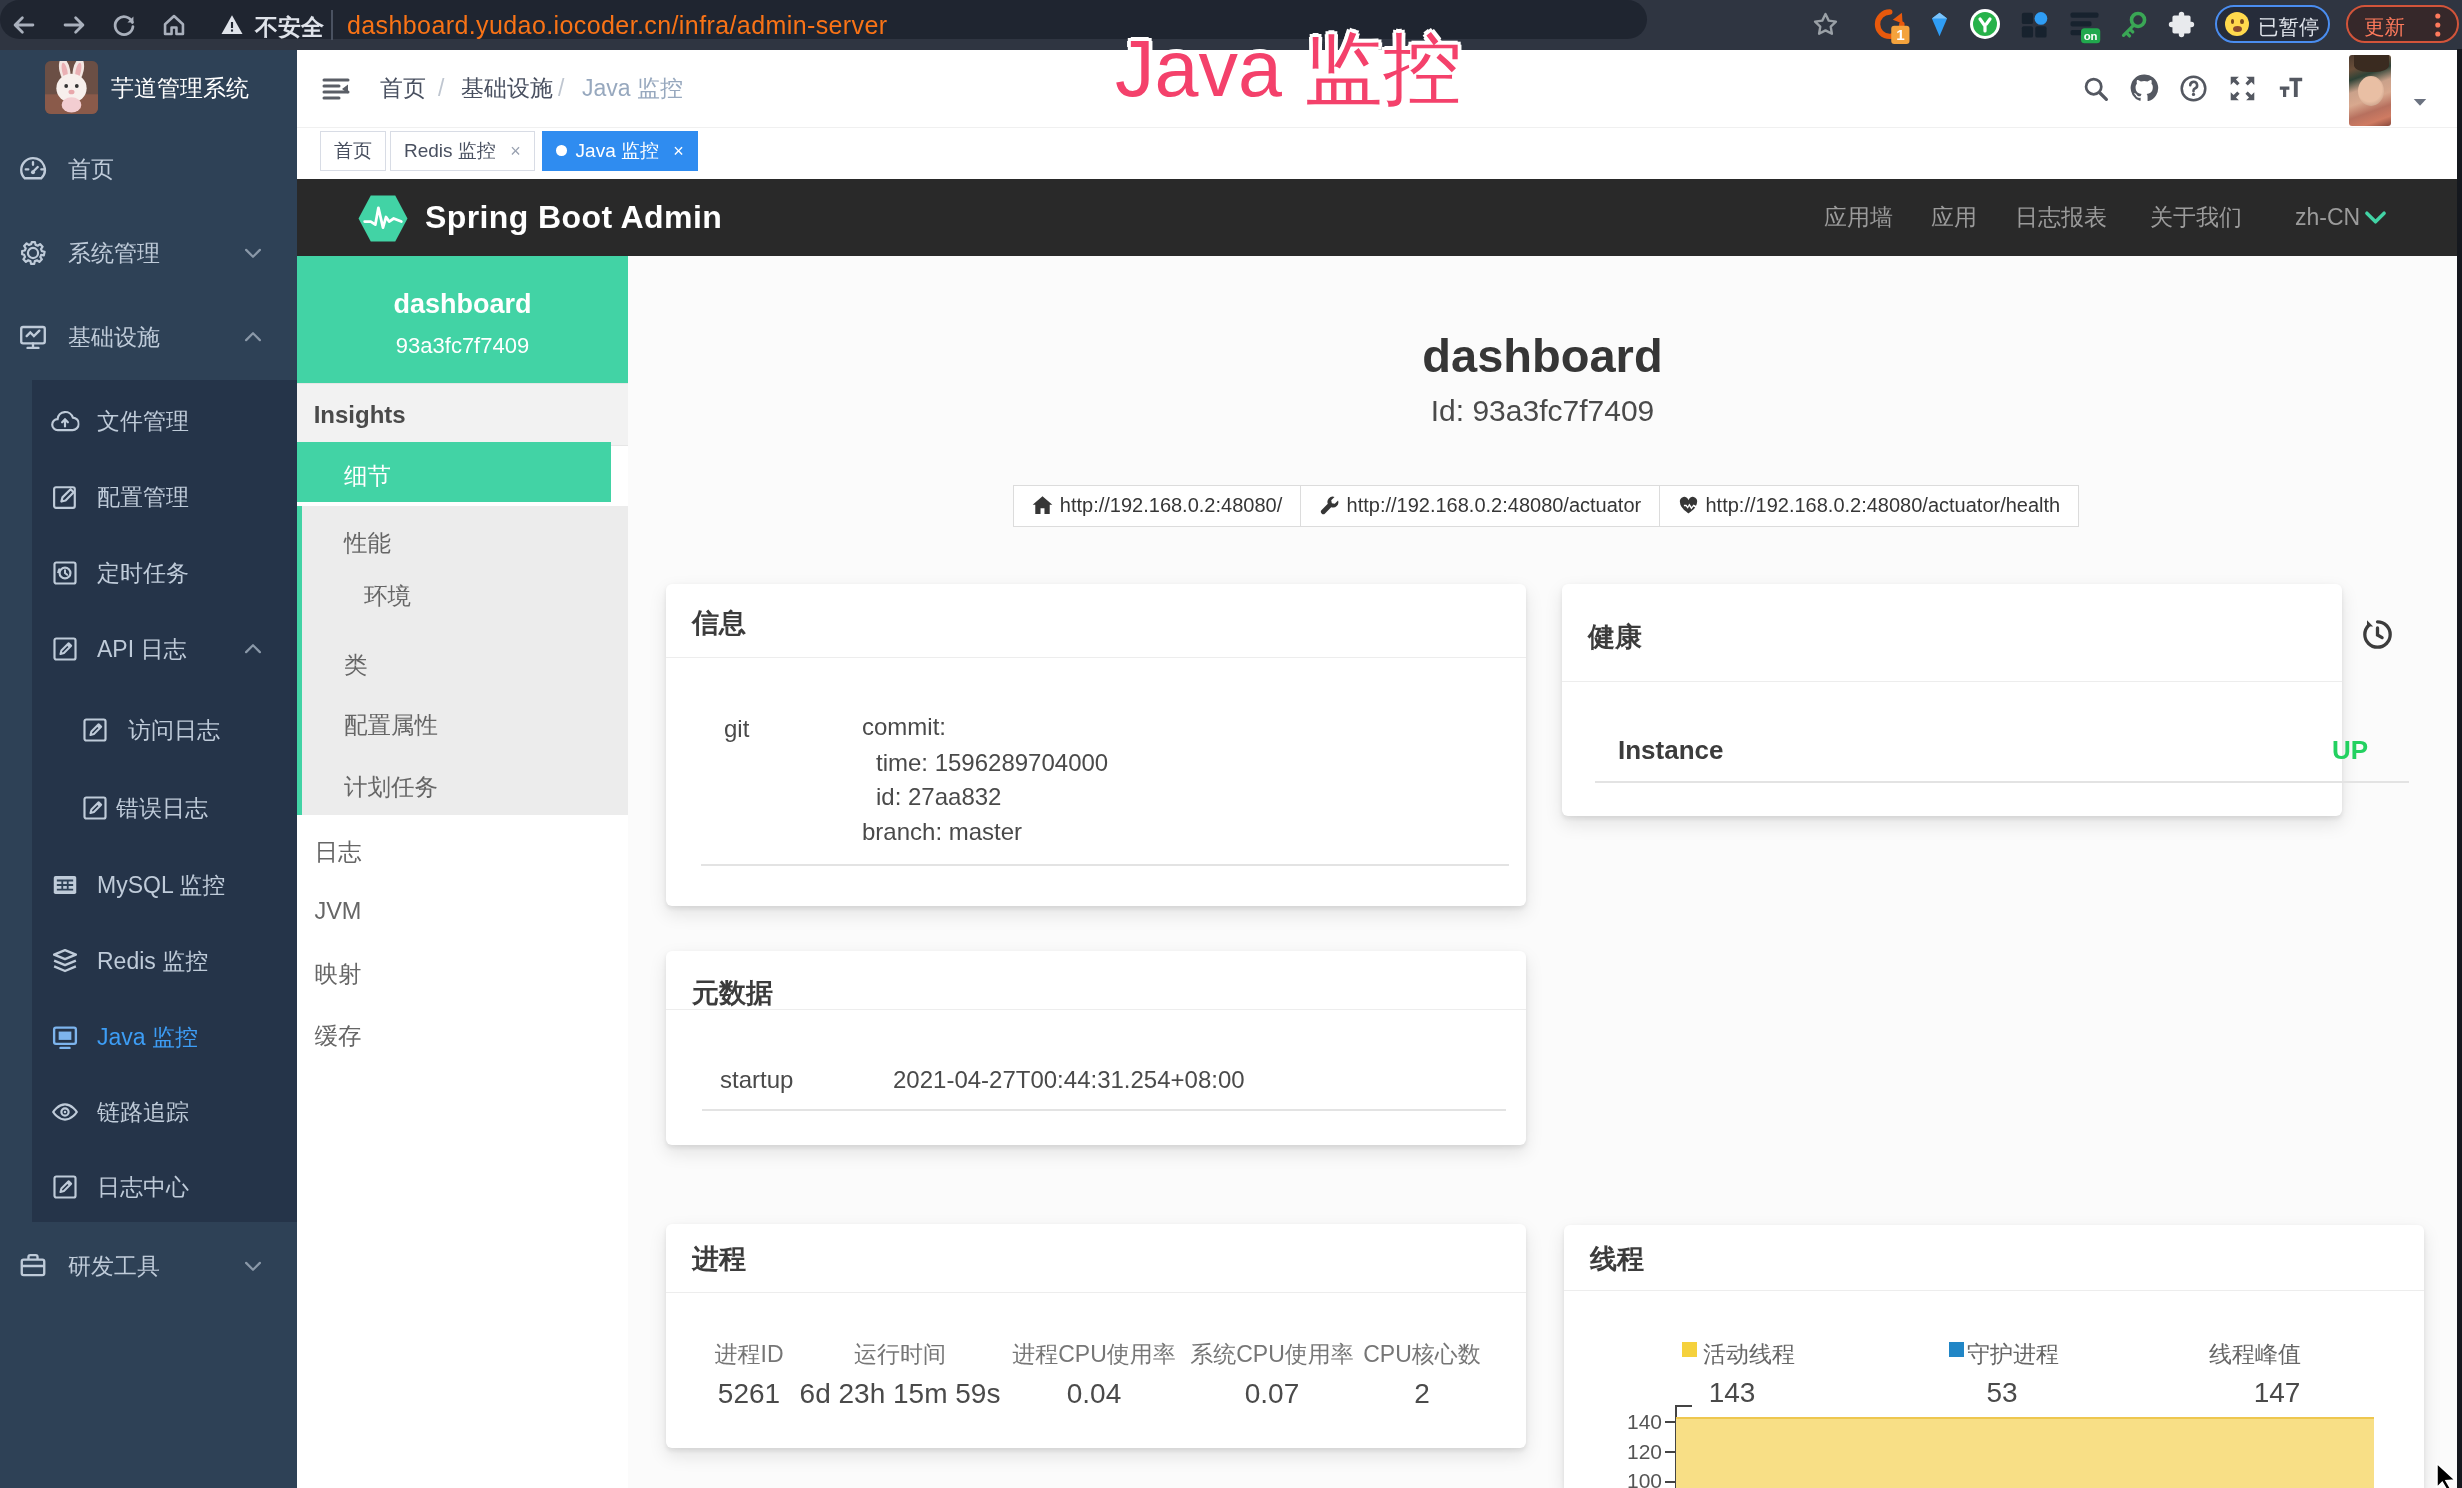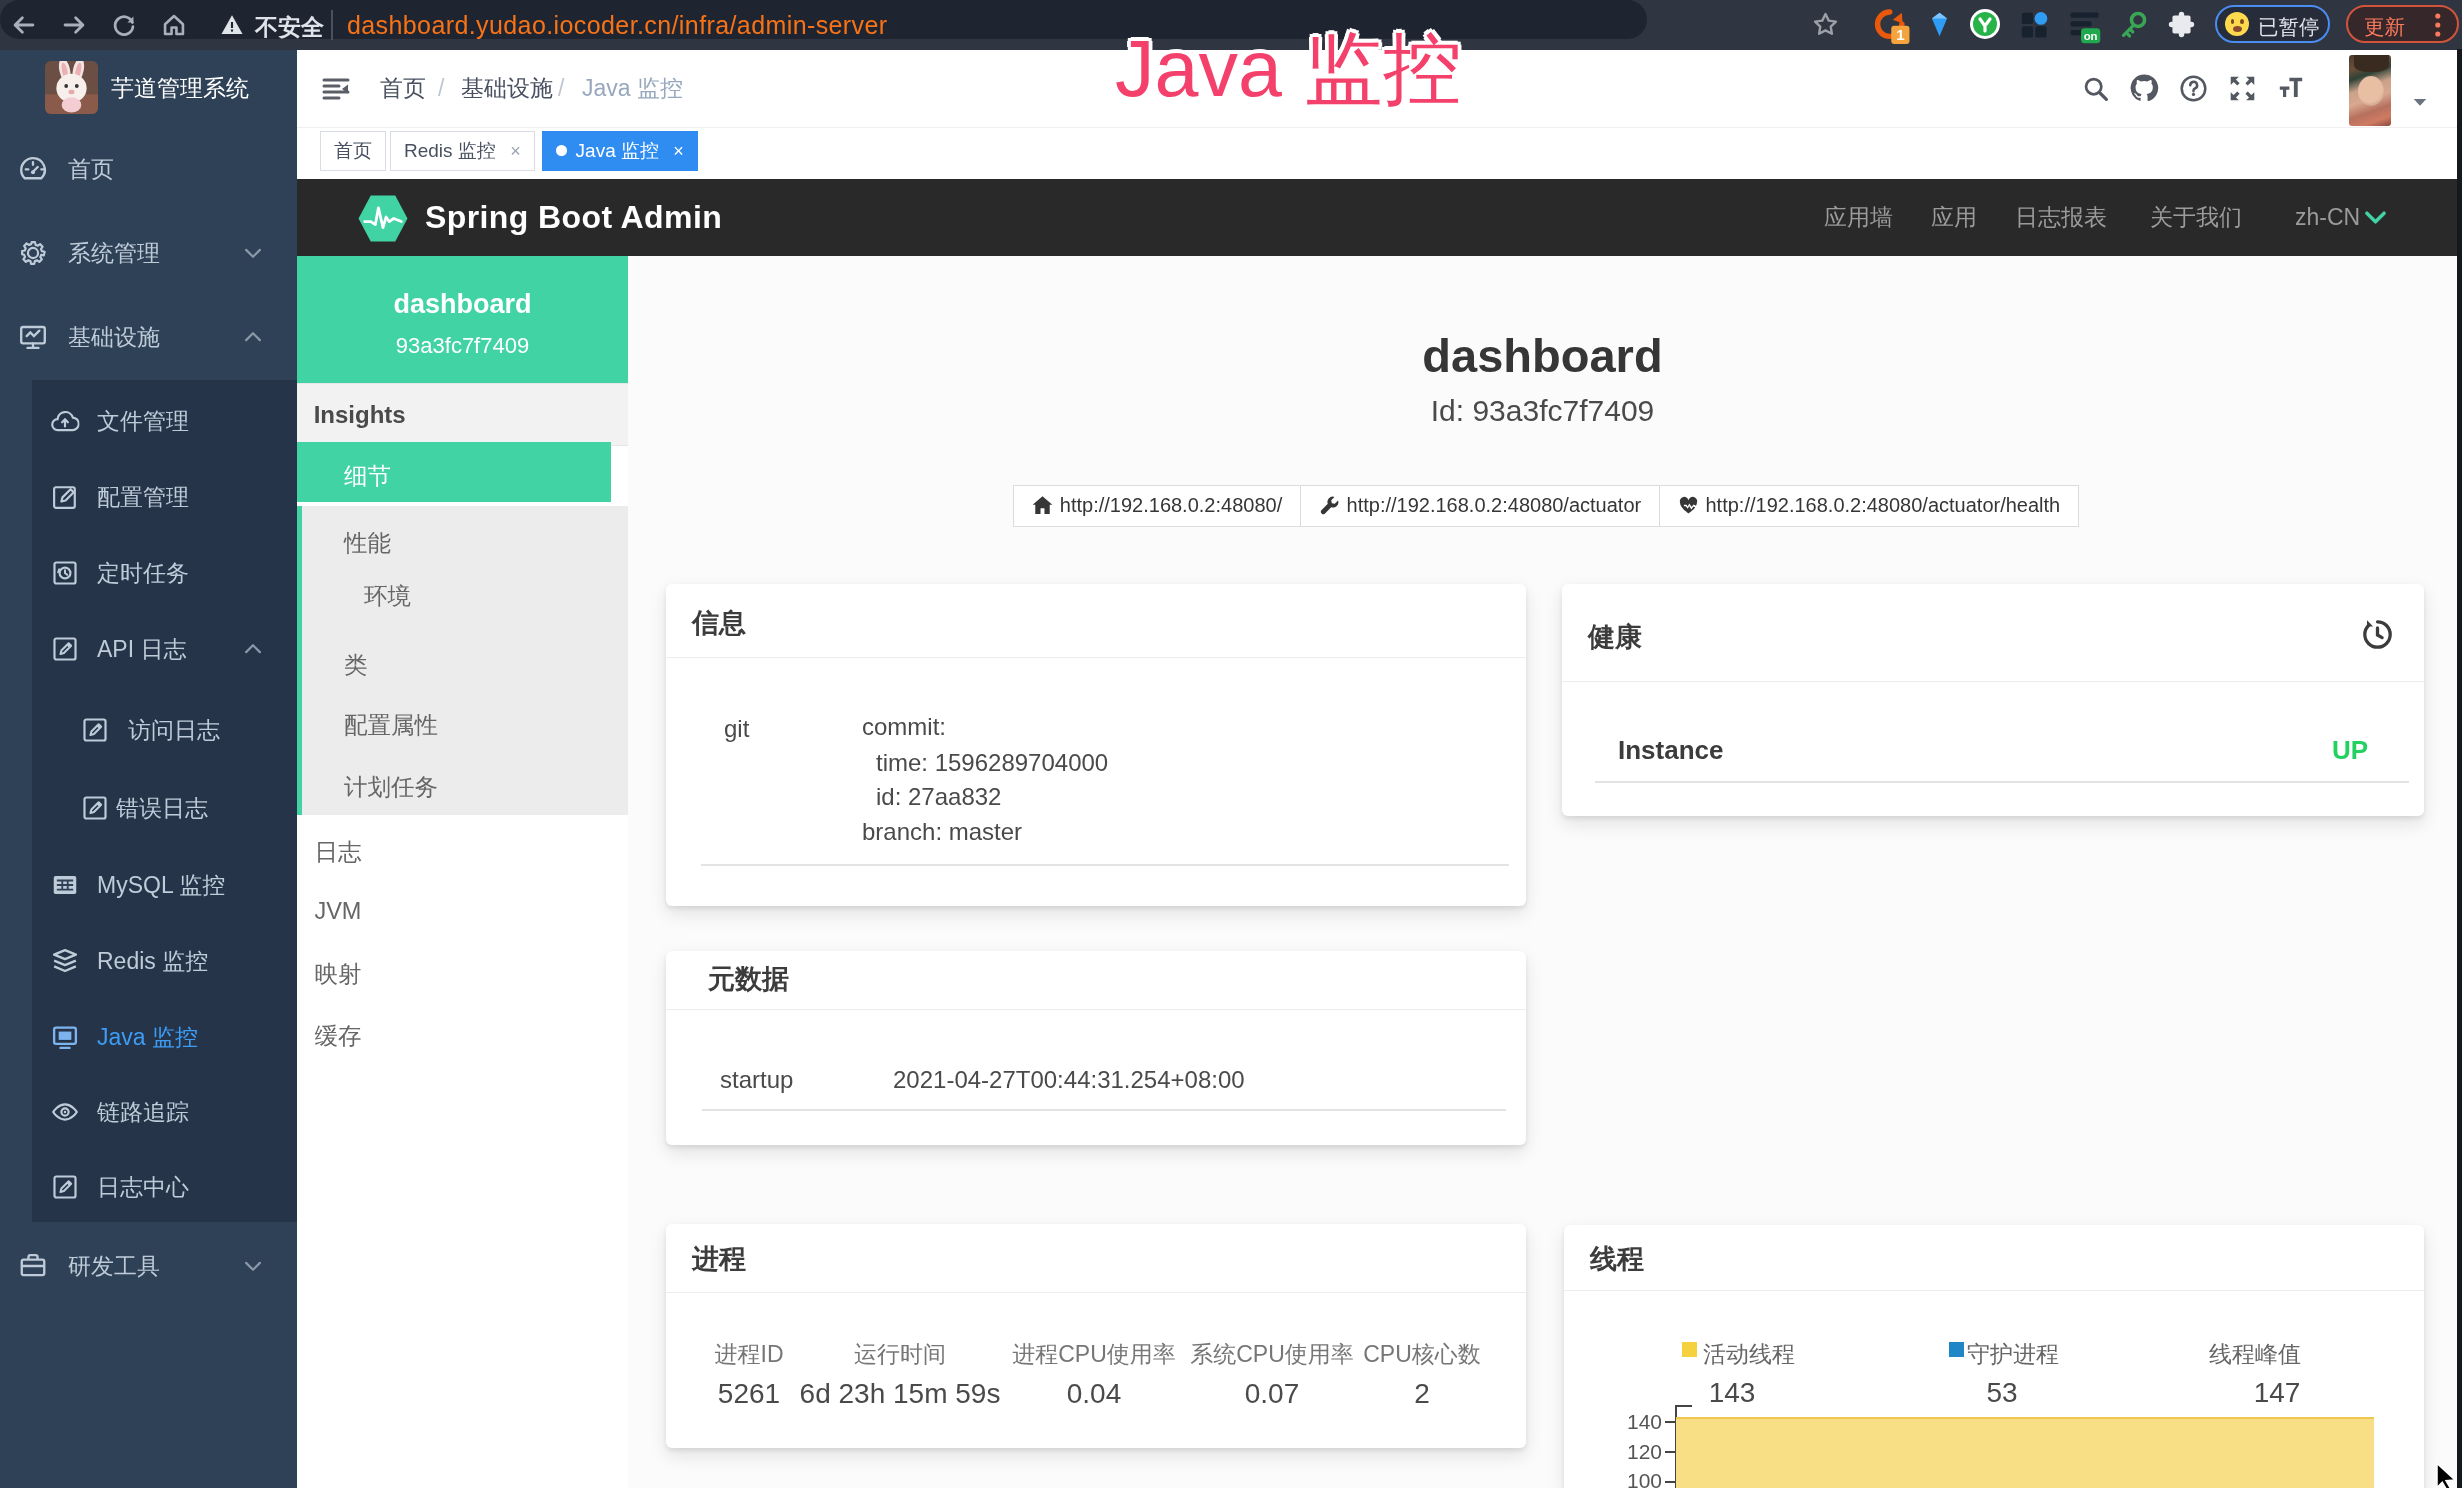--- a/index.html
+++ b/index.html
@@ -361,37 +361,37 @@
           <span class="cardtitle" style="top:21px;">信息</span>
         </div>
       <div class="tbl-label" style="left:58px;top:131px;">git</div>
       <div class="tbl-label" style="left:196px;top:129px;">commit:</div>
       <div class="tbl-label" style="left:210px;top:165px;">time: 1596289704000</div>
       <div class="tbl-label" style="left:210px;top:199px;">id: 27aa832</div>
       <div class="tbl-label" style="left:196px;top:234px;">branch: master</div>
       <div class="rule" style="left:35px;top:280px;width:808px;"></div>
     </div>
 
-    <div class="card" style="left:934px;top:328px;width:862px;height:232px;">
+    <div class="card" style="left:934px;top:328px;width:780px;height:232px;">
       <div class="cardhead" style="height:98px;">
           <span class="cardtitle" style="top:35px;">健康</span>
         <svg style="position:absolute;left:798px;top:33px;" width="35" height="35" viewBox="0 0 16 16">
             <path d="M8 2.2A5.8 5.8 0 1 1 2.2 8c0-1.6.6-3 1.7-4.1" fill="none" stroke="#3c3c3c" stroke-width="1.5" stroke-linecap="round"></path>
             <path d="M3.2 1.5v2.8H6z" fill="#3c3c3c"></path>
             <path d="M8 5v3.2l2.1 1.2" fill="none" stroke="#3c3c3c" stroke-width="1.5" stroke-linecap="round"></path>
           </svg>
       </div>
       <div style="position:absolute;left:56px;top:151px;font-size:26px;font-weight:700;color:#3c3c3c;">Instance</div>
       <div style="position:absolute;left:770px;top:151px;font-size:26px;font-weight:700;color:#23d160;">UP</div>
       <div class="rule" style="left:33px;top:197px;width:814px;"></div>
     </div>
 
     <div class="card" style="left:38px;top:695px;width:860px;height:194px;">
       <div class="cardhead" style="height:59px;">
-          <span class="cardtitle" style="top:10px;margin-left:16px;">元数据</span>
+          <span class="cardtitle" style="top:24px;">元数据</span>
         </div>
       <div class="tbl-label" style="left:54px;top:115px;">startup</div>
       <div class="tbl-label" style="left:227px;top:115px;">2021-04-27T00:44:31.254+08:00</div>
       <div class="rule" style="left:36px;top:158px;width:804px;"></div>
     </div>
 
     <div class="card" style="left:38px;top:968px;width:860px;height:224px;">
       <div class="cardhead" style="height:69px;">
           <span class="cardtitle" style="top:17.4px;">进程</span>
         </div>

